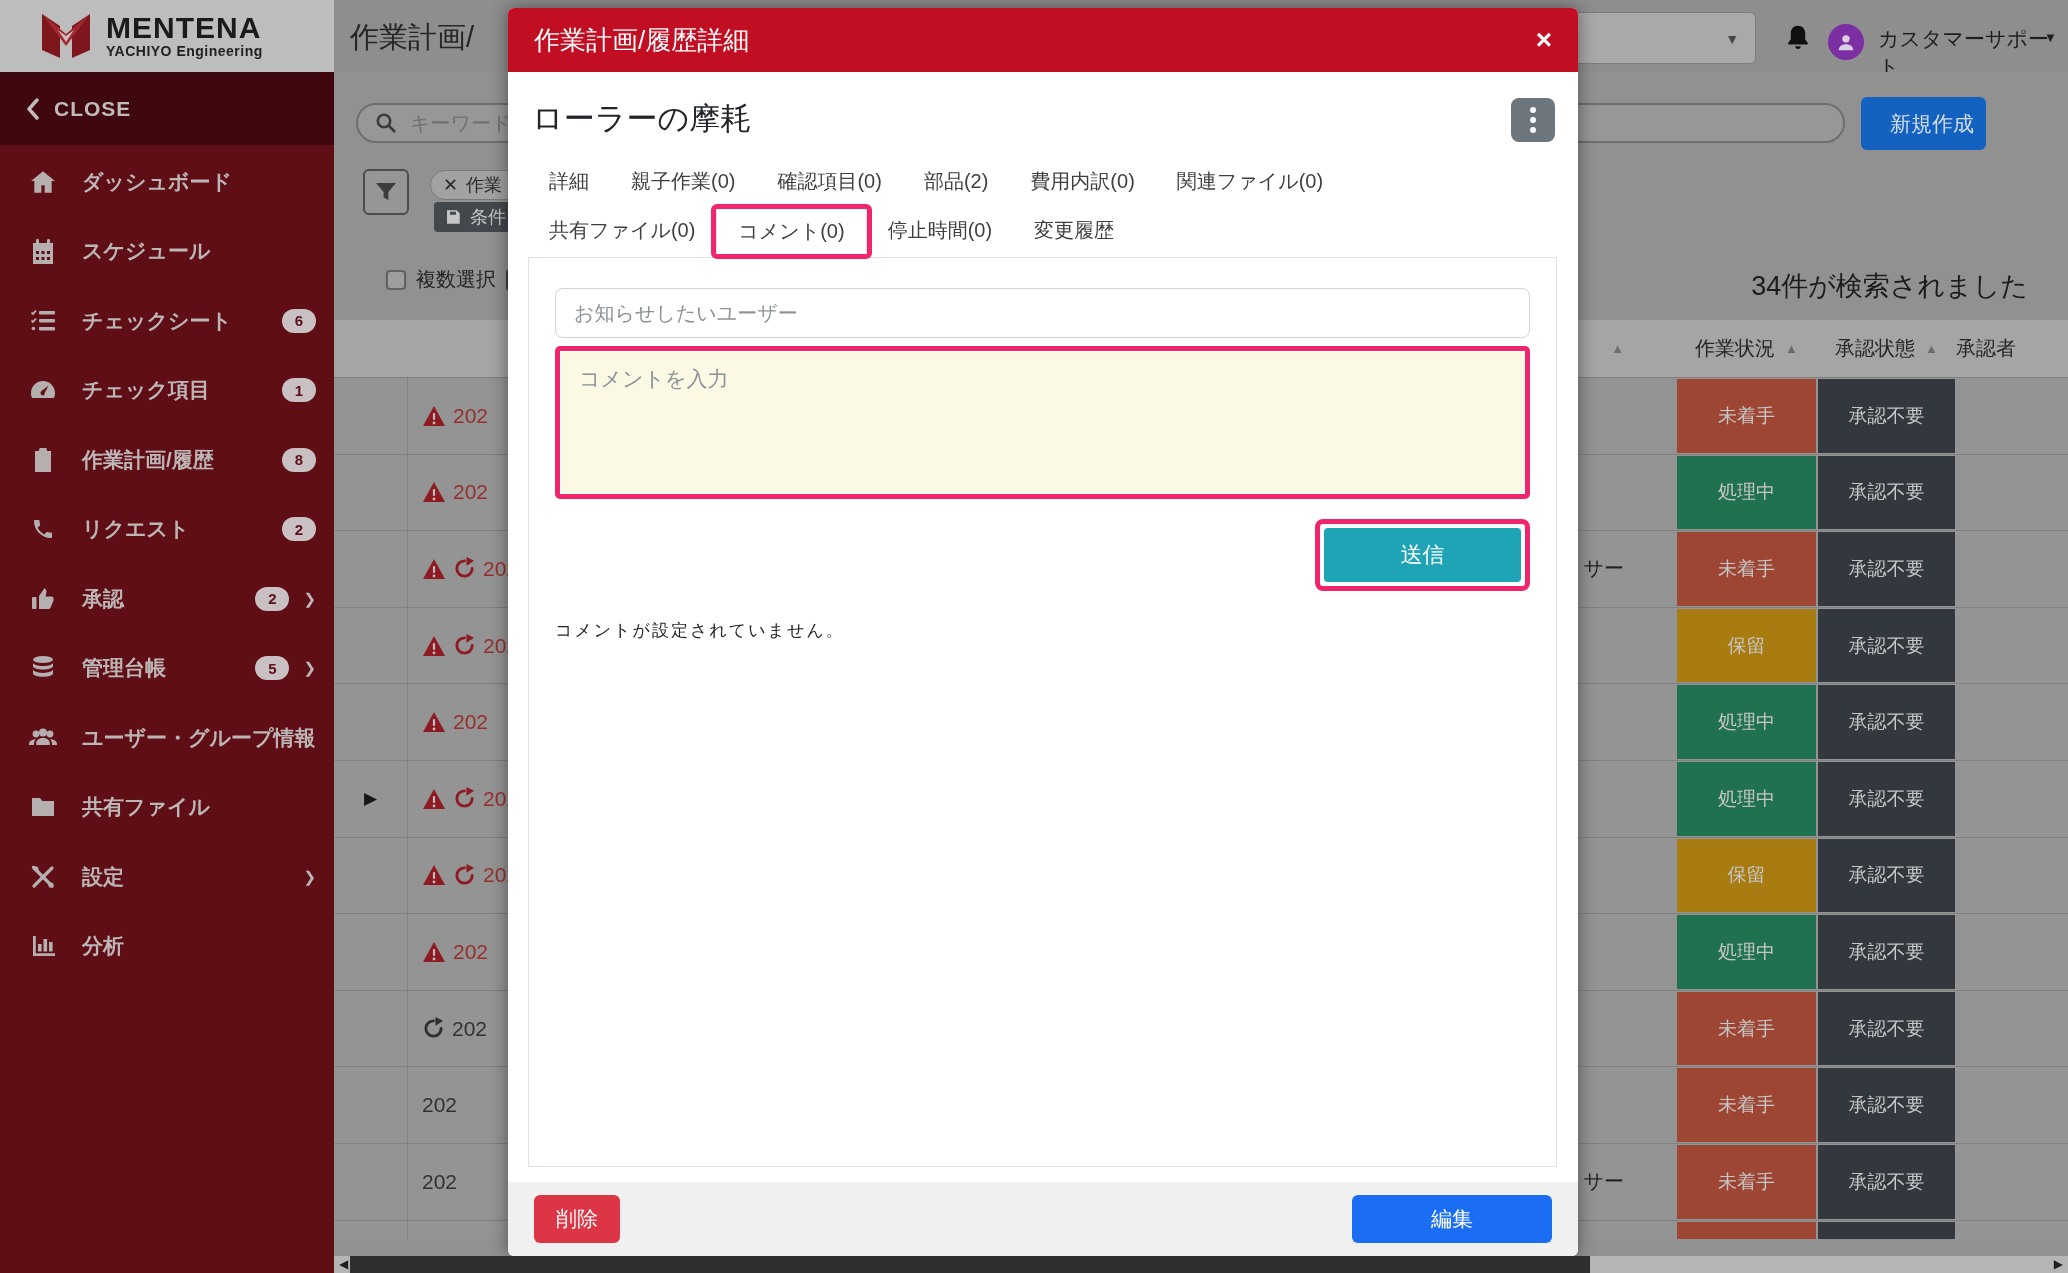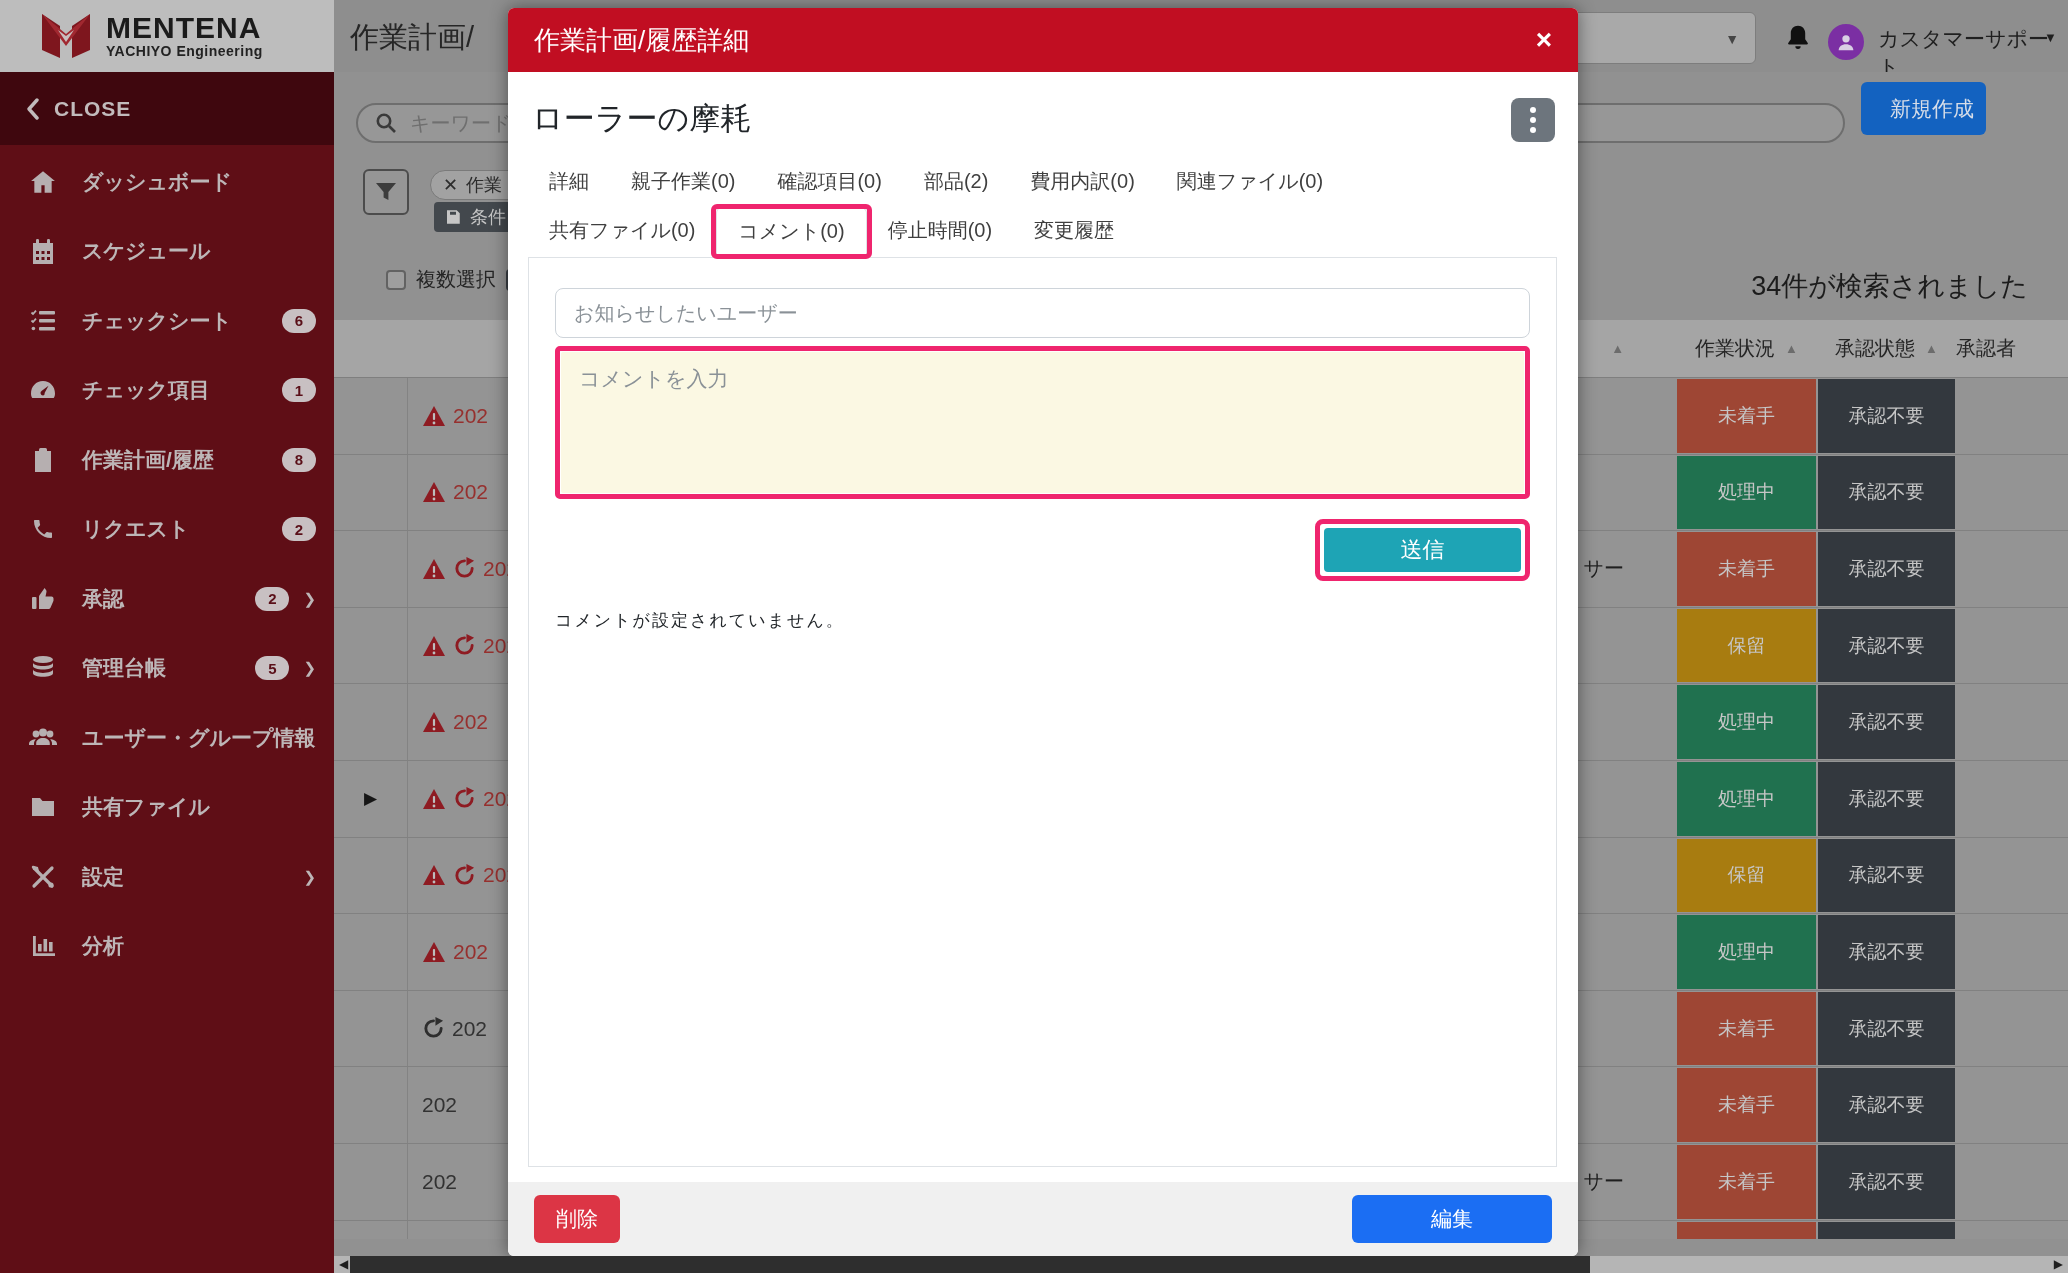--- a/index.html
+++ b/index.html
@@ -87,21 +87,21 @@
   .tab-anno { position:absolute; inset:-4px -6px -2px -6px; border:5px solid #ef256e; border-radius:6px; pointer-events:none; z-index:3; }
   .tab-content { border:1px solid #dee2e6; flex:1 1 auto; padding:30px 26px; position:relative; }
 
   .notify-input { width:100%; height:50px; border:1px solid #ced4da; border-radius:8px; font-size:20px; padding:0 18px; color:#212529; outline:none; font-family:inherit; background:#fff; }
   .notify-input::placeholder { color:#8a9197; }
   .comment-anno { margin-top:8px; border:5px solid #ef256e; border-radius:5px; padding:1px; }
   .comment-box { display:block; width:100%; height:141px; background:#fbf8e3; border:none; border-radius:2px; resize:none; font-size:21px; padding:13px 18px; color:#212529; outline:none; font-family:inherit; }
   .comment-box::placeholder { color:#8a9197; }
   .send-row { display:flex; justify-content:flex-end; margin-top:20px; }
   .send-anno { border:5px solid #ef256e; border-radius:8px; padding:4px; }
-  .send-btn { width:197px; height:44px; background:#1ea4b5; color:#fff; border:none; border-radius:4px; font-size:22px; cursor:pointer; font-family:inherit; }
+  .send-btn { width:197px; height:54px; background:#1ea4b5; color:#fff; border:none; border-radius:4px; font-size:22px; cursor:pointer; font-family:inherit; }
   .empty-text { margin-top:28px; font-size:17px; letter-spacing:2px; color:#212529; }
 
   .modal-footer { flex:0 0 74px; background:#f0f0f0; display:flex; align-items:center; justify-content:space-between; padding:0 26px; margin-top:15px; }
   .del-btn { width:86px; height:48px; background:#dc3545; color:#fff; border:none; border-radius:6px; font-size:21px; cursor:pointer; font-family:inherit; }
   .edit-btn { width:200px; height:48px; background:#1b6ef3; color:#fff; border:none; border-radius:6px; font-size:21px; cursor:pointer; font-family:inherit; }
 
   svg { display:block; }
 </style>
 </head>
 <body>
@@ -660,21 +660,21 @@
 </div>
     </div>
   </main>
 
   <div class="hscroll">
     <span class="arr l">◀</span>
     <div class="thumb"></div>
     <span class="arr r">▶</span>
   </div>
 
-  <button style="position:absolute;left:1861px;top:82px;width:125px;height:53px;background:#1362c0;color:#d6dde8;border:none;border-radius:6px;font-size:21px;z-index:1;font-family:inherit;padding-left:17px;">新規作成</button>
+  <button style="position:absolute;left:1861px;top:97px;width:125px;height:53px;background:#1362c0;color:#d6dde8;border:none;border-radius:6px;font-size:21px;z-index:1;font-family:inherit;padding-left:17px;">新規作成</button>
   <div class="kebab-dark">
       <i></i>
       <i></i>
       <i></i>
     </div>
 
   <div class="modal">
     <div class="modal-header">
       <span class="m-title">作業計画/履歴詳細</span>
       <span class="m-close">×</span>

